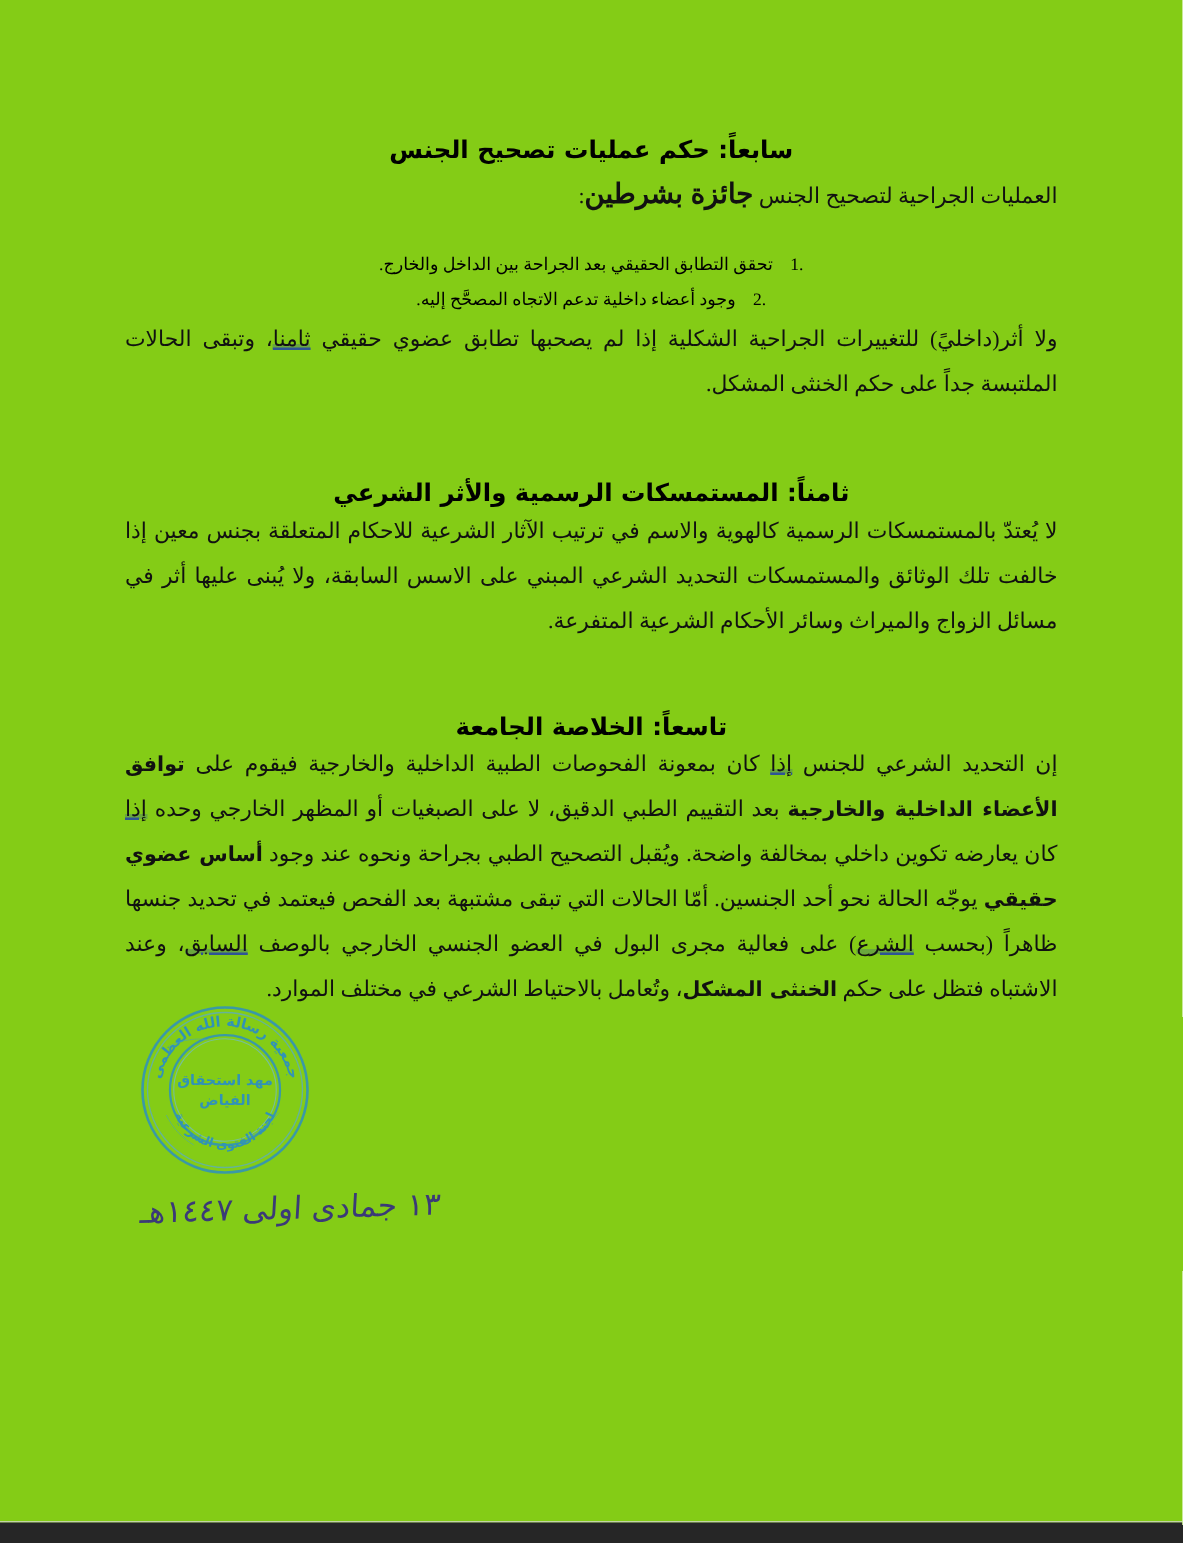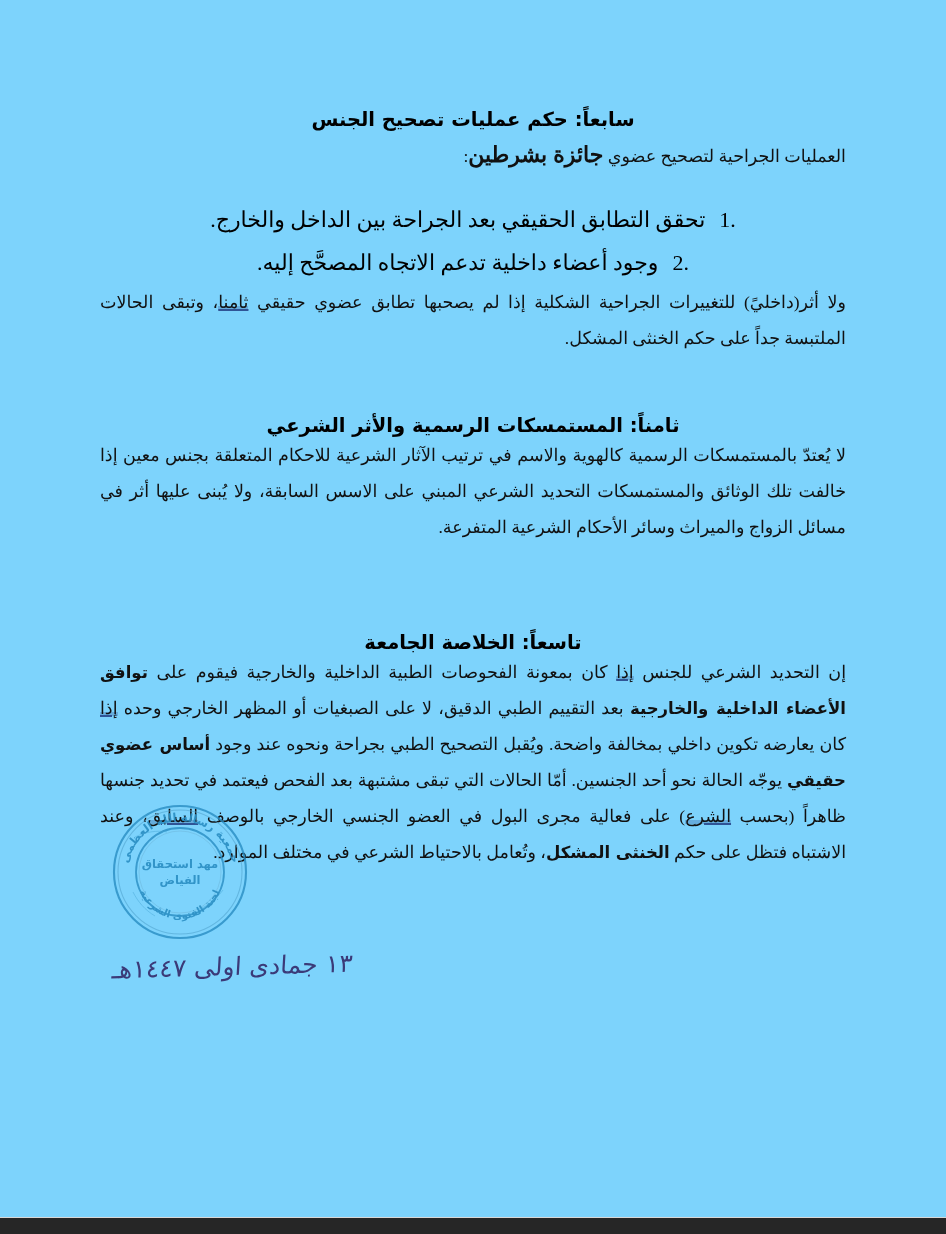--- a/index.html
+++ b/index.html
@@ -5,21 +5,21 @@
 <style>
   html, body {
     margin: 0;
     padding: 0;
     background: #ffffff;
   }
   .page {
     position: relative;
     width: 946px;
     height: 1234px;
-    background: #7dd3fc;
+    background: #84cc16;
     overflow: hidden;
     font-family: "Liberation Serif", "DejaVu Serif", serif;
     color: #000000;
     box-sizing: border-box;
   }
   .content {
     position: absolute;
     top: 100px;
     right: 100px;
     left: 100px;
@@ -34,21 +34,21 @@
     text-align: center;
     margin: 0;
     padding: 0;
     line-height: 1.25;
     color: #000;
     letter-spacing: 0px;
   }
 
   .heading-block-1 { margin-top: 8px; }
   .heading-block-2 { margin-top: 57px; }
-  .heading-block-3 { margin-top: 85px; }
+  .heading-block-3 { margin-top: 55px; }
 
   p.body-text {
     font-size: 17.5px;
     line-height: 2.05;
     margin: 0;
     padding: 0;
     text-align: justify;
     text-justify: inter-word;
     color: #111;
   }
@@ -61,21 +61,21 @@
   }
   .lead-line b { font-family: Liberation Sans, sans-serif; font-size:22px;}
 
   ol.conditions {
     margin: 22px 0 0 0;
     padding: 0;
     list-style: none;
     direction: rtl;
   }
   ol.conditions li {
-    font-size: 22px;
+    font-size: 14px;
     line-height: 1.95;
     text-align: center;
     margin: 0;
     padding: 0;
     white-space: nowrap;
   }
   ol.conditions li .num {
     display: inline-block;
     direction: ltr;
     margin-left: 14px;
@@ -144,21 +144,21 @@
 </head>
 <body>
 
 <div class="page">
 
   <div class="content">
 
     <div class="heading-block-1">
       <h2 class="section-heading">سابعاً: حكم عمليات تصحيح الجنس</h2>
 
-      <p class="body-text lead-line"><span>العمليات الجراحية لتصحيح عضوي </span><b>جائزة بشرطين</b><span>:</span></p>
+      <p class="body-text lead-line"><span>العمليات الجراحية لتصحيح الجنس </span><b>جائزة بشرطين</b><span>:</span></p>
 
       <ol class="conditions">
         <li><span class="num">1.</span><span>تحقق التطابق الحقيقي بعد الجراحة بين الداخل والخارج.</span></li>
         <li><span class="num">2.</span><span>وجود أعضاء داخلية تدعم الاتجاه المصحَّح إليه.</span></li>
       </ol>
 
       <p class="body-text para-after-list"><span>ولا أثر(داخليً) للتغييرات الجراحية الشكلية إذا لم يصحبها تطابق عضوي حقيقي </span><span class="hl">ثامنا</span><span>، وتبقى الحالات الملتبسة جداً على حكم الخنثى المشكل.</span></p>
     </div>
 
     <div class="heading-block-2">

